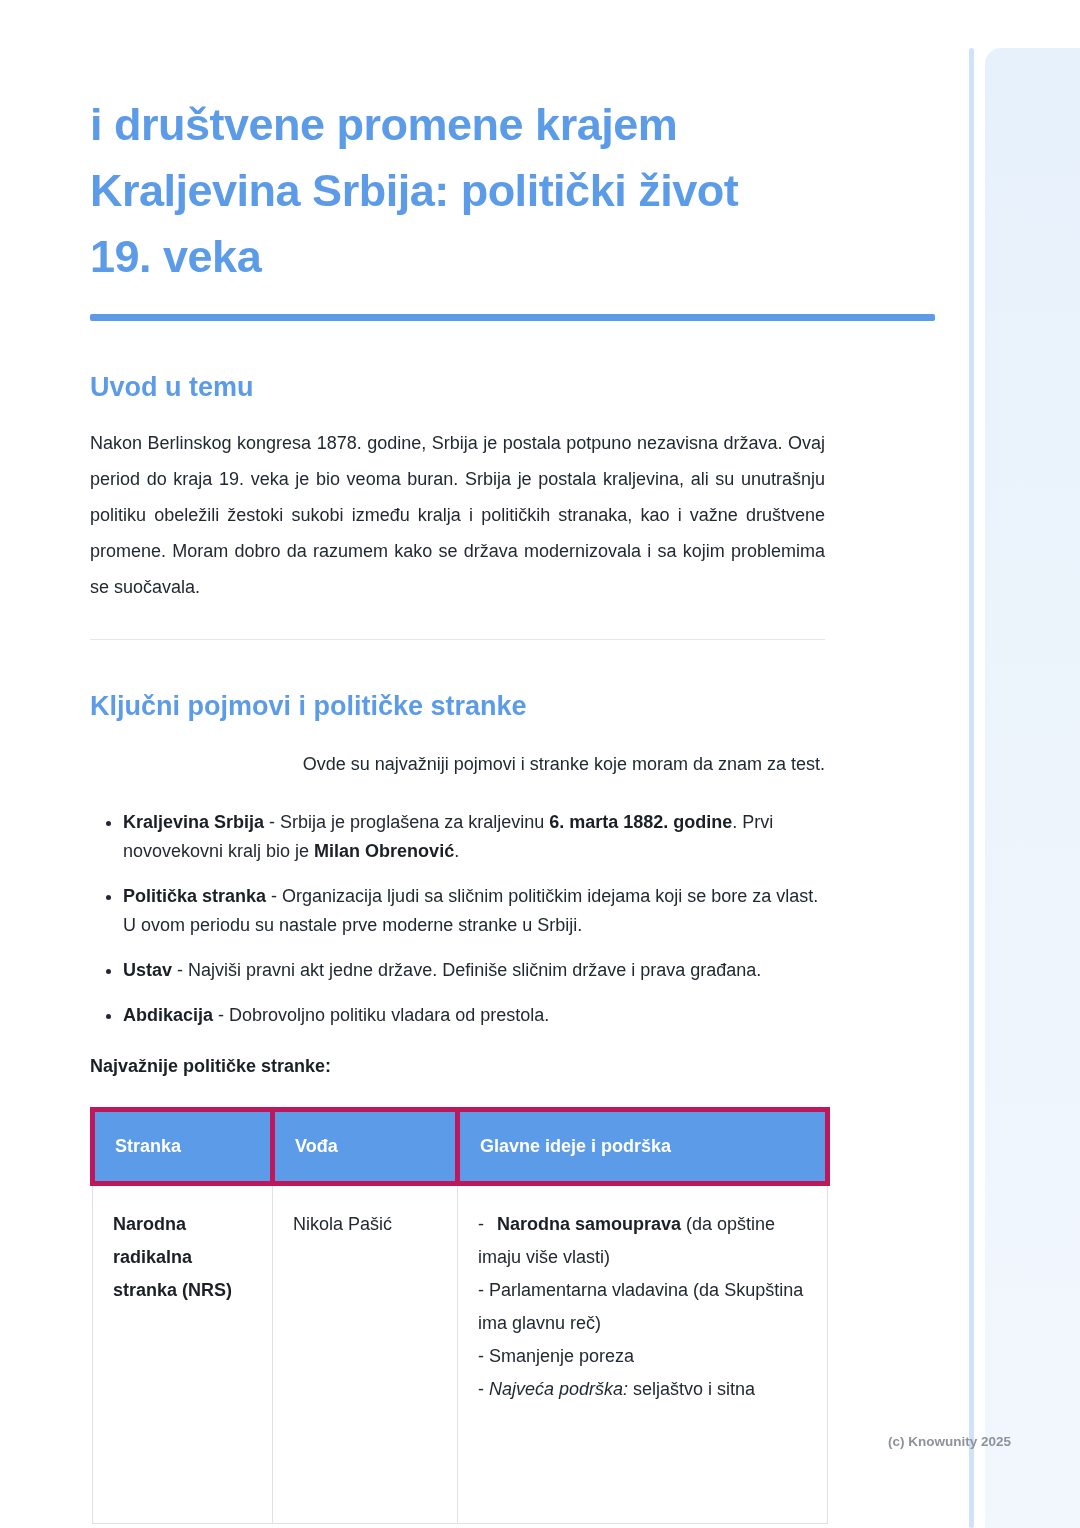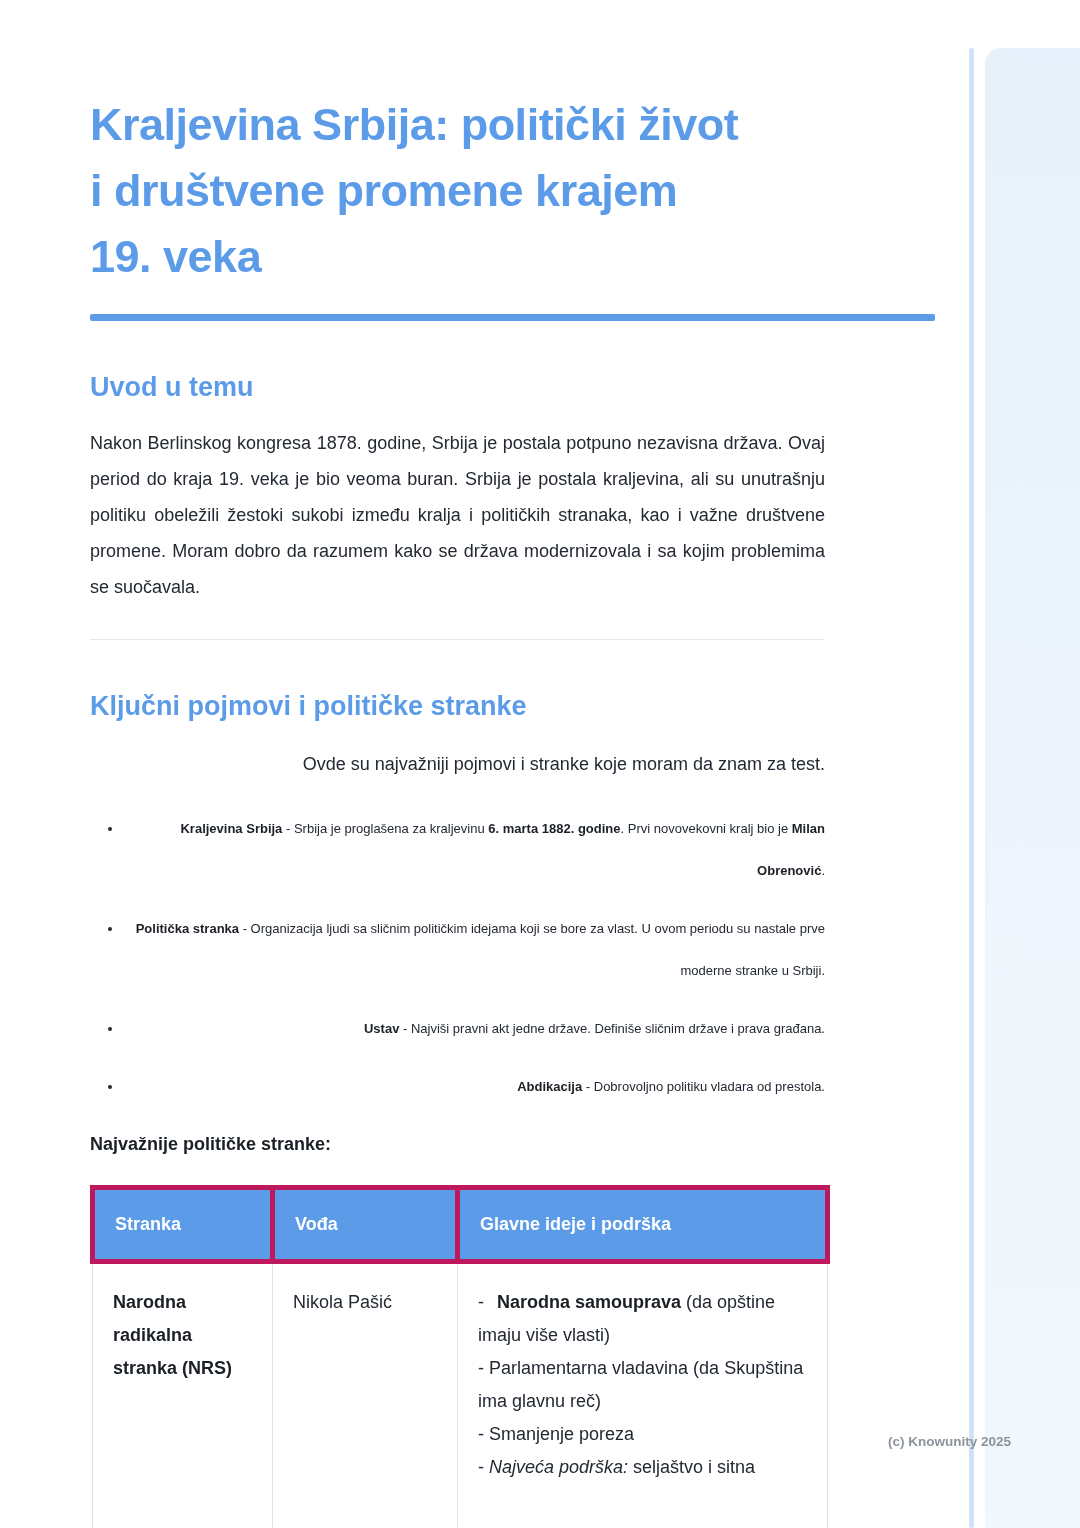--- a/index.html
+++ b/index.html
@@ -90,25 +90,24 @@
     height: 1px;
     background: var(--divider);
   }
   ul.bullets {
     margin-top: 26px;
     width: 735px;
     padding-left: 33px;
     list-style: disc;
   }
   ul.bullets li {
-    font-size: 13px;
-    line-height: 42px;
+    font-size: 18px;
+    line-height: 29px;
     margin-bottom: 16px;
     color: var(--text);
-    text-align: right;
   }
   ul.bullets li b { font-weight: bold; color: #1b2027; }
   p.parties-label {
     margin-top: 26px;
     font-size: 18px;
     font-weight: bold;
     color: #1b2027;
   }
   table.parties-table {
     margin-top: 30px;
@@ -154,22 +153,22 @@
 <body>
 
 <div class="page">
 
   <div class="side-line"></div>
   <div class="side-panel"></div>
 
   <div class="content">
 
     <h1 class="title">
+      <span class="tl">i društvene promene krajem</span>
       <span class="tl">Kraljevina Srbija: politički život</span>
-      <span class="tl">i društvene promene krajem</span>
       <span class="tl">19. veka</span>
     </h1>
 
     <div class="title-rule"></div>
 
     <h2 class="section-heading">Uvod u temu</h2>
     <p class="body-text">Nakon Berlinskog kongresa 1878. godine, Srbija je postala potpuno nezavisna država. Ovaj period do kraja 19. veka je bio veoma buran. Srbija je postala kraljevina, ali su unutrašnju politiku obeležili žestoki sukobi između kralja i političkih stranaka, kao i važne društvene promene. Moram dobro da razumem kako se država modernizovala i sa kojim problemima se suočavala.</p>
 
     <div class="divider"></div>
 

